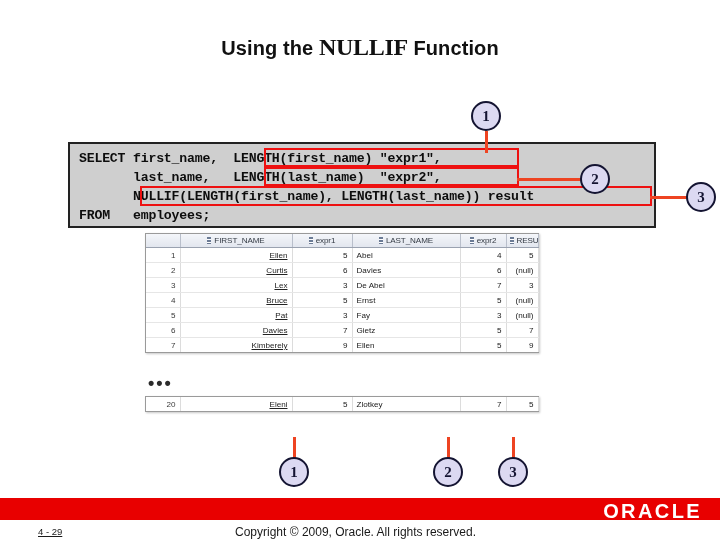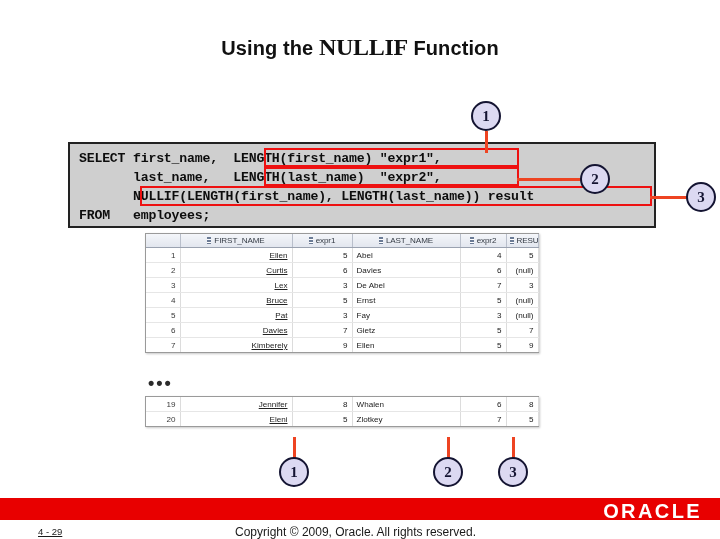--- a/index.html
+++ b/index.html
@@ -337,28 +337,20 @@
     <colgroup>
       <col class="c-num">
         <col class="c-name">
         <col class="c-e1">
       <col class="c-last">
         <col class="c-e2">
         <col class="c-res">
     </colgroup>
     <tbody>
       <tr>
-        <td class="num">19</td>
-        <td class="name">Jennifer</td>
-        <td class="e1">8</td>
-        <td class="last">Whalen</td>
-        <td class="e2">6</td>
-        <td class="res">8</td>
-      </tr>
-      <tr>
         <td class="num">20</td>
         <td class="name">Eleni</td>
         <td class="e1">5</td>
         <td class="last">Zlotkey</td>
         <td class="e2">7</td>
         <td class="res">5</td>
       </tr>
     </tbody>
   </table>
 </div>

